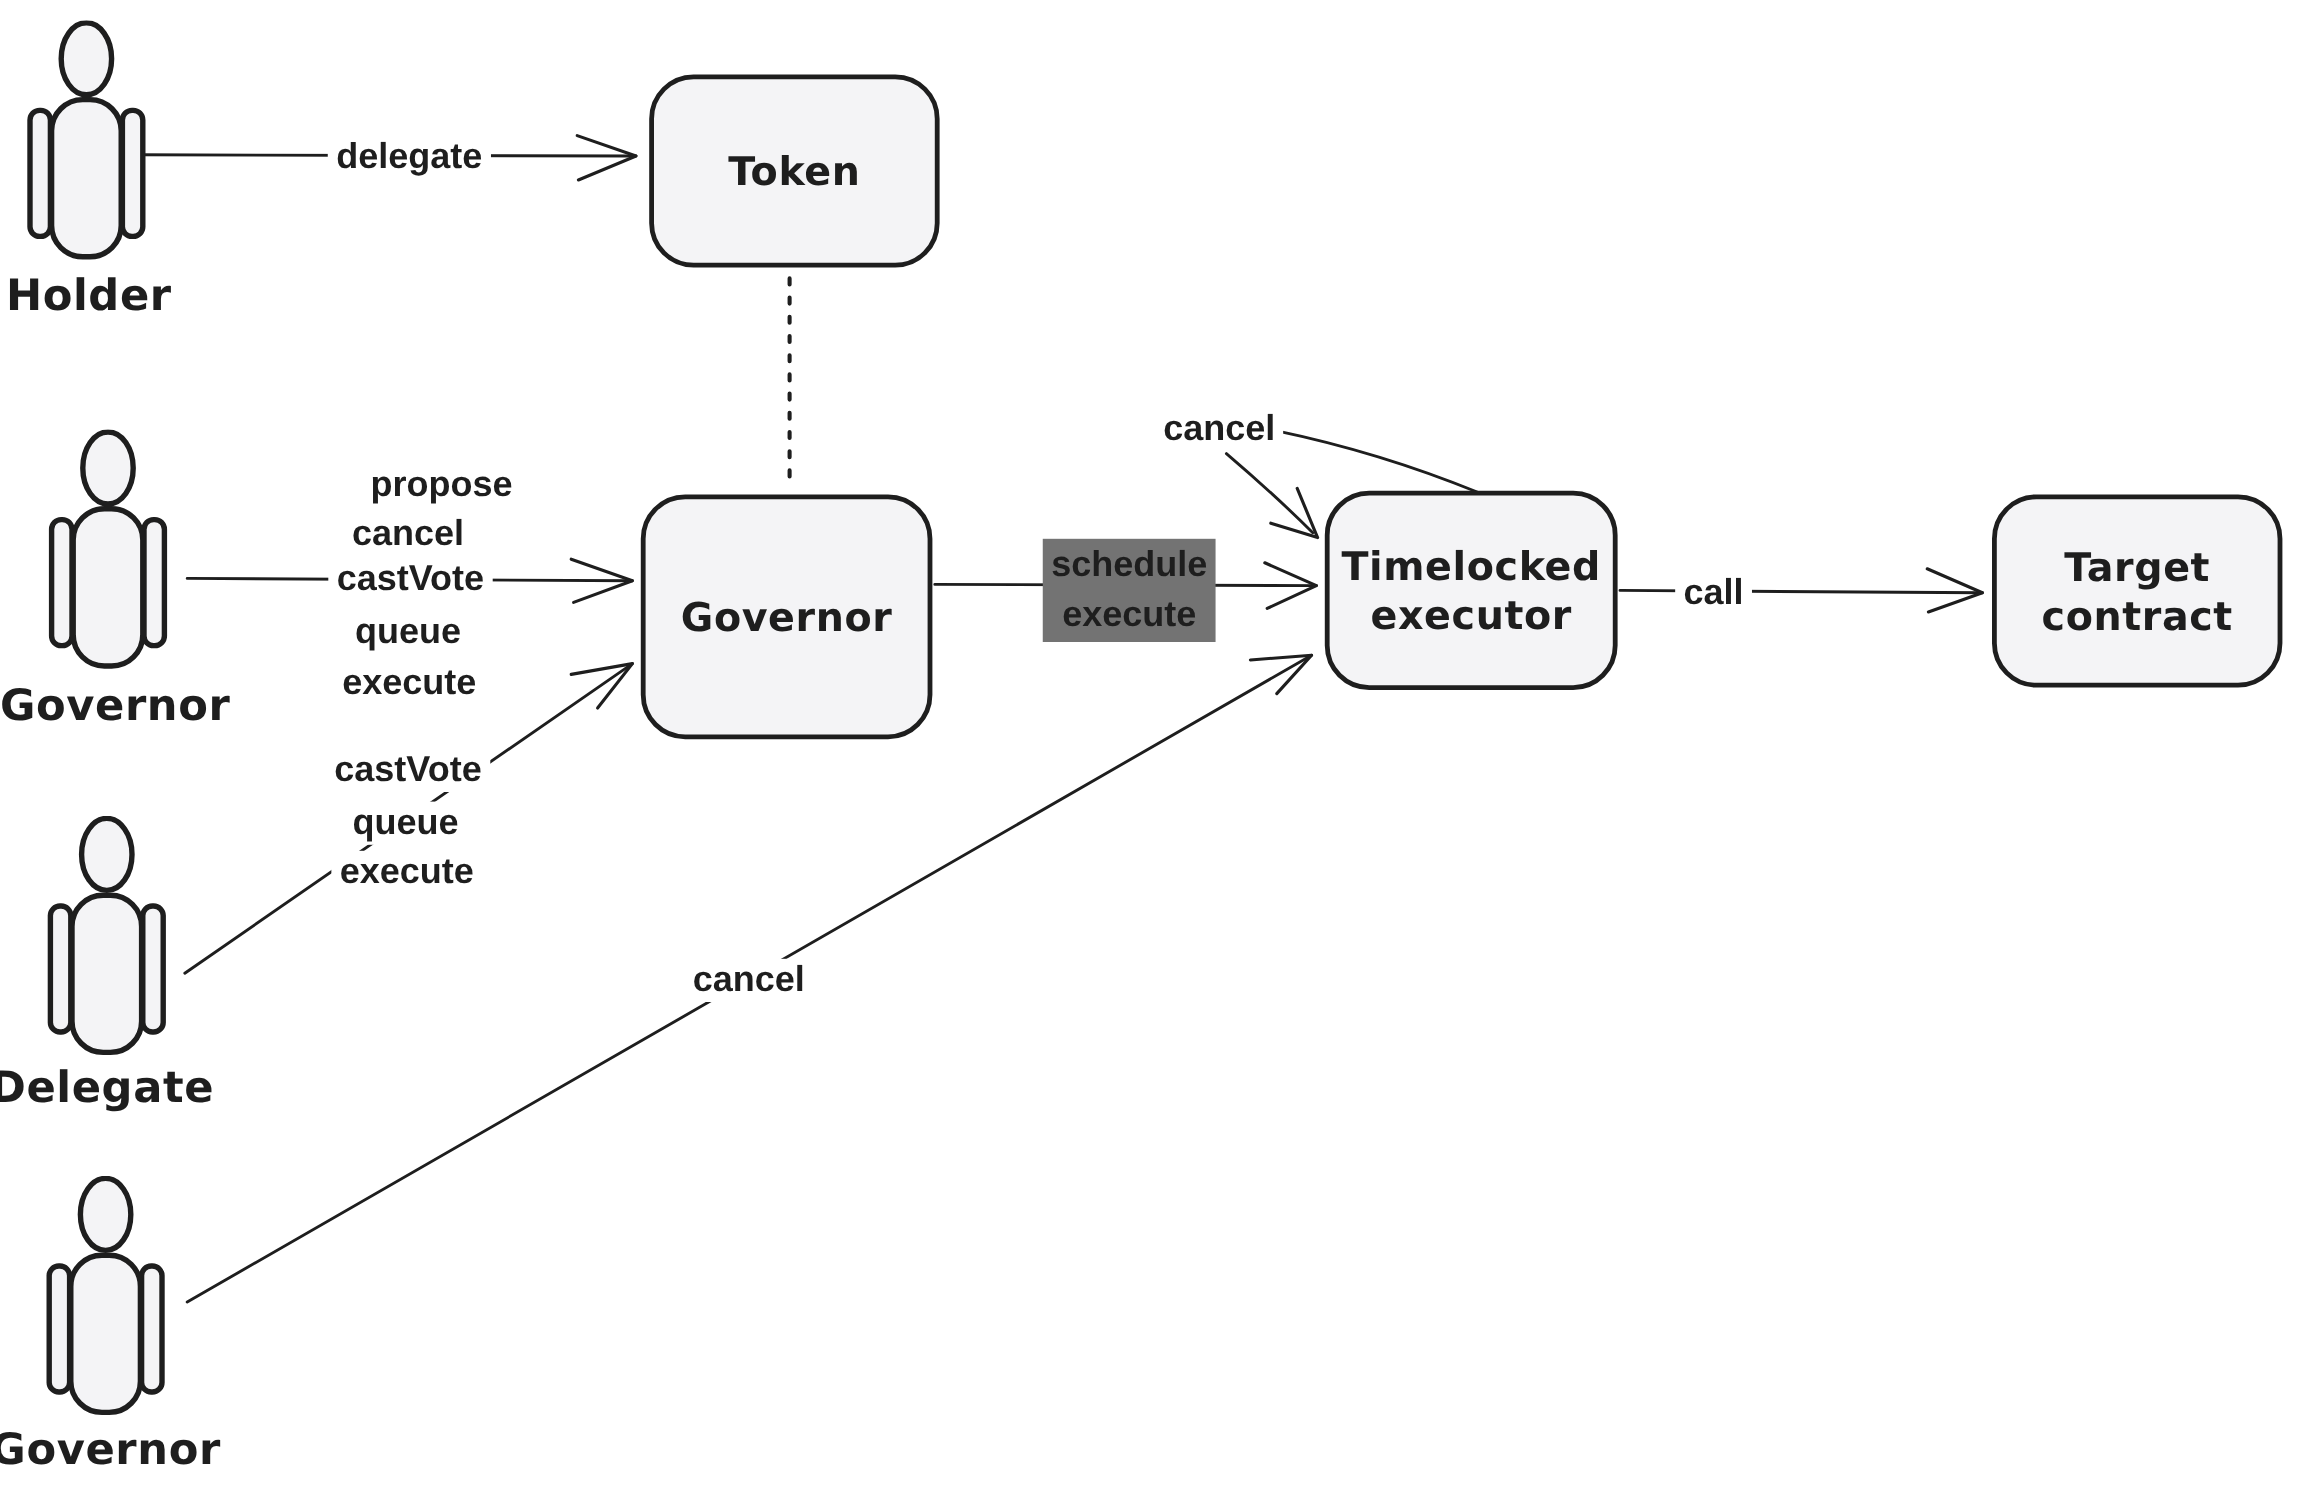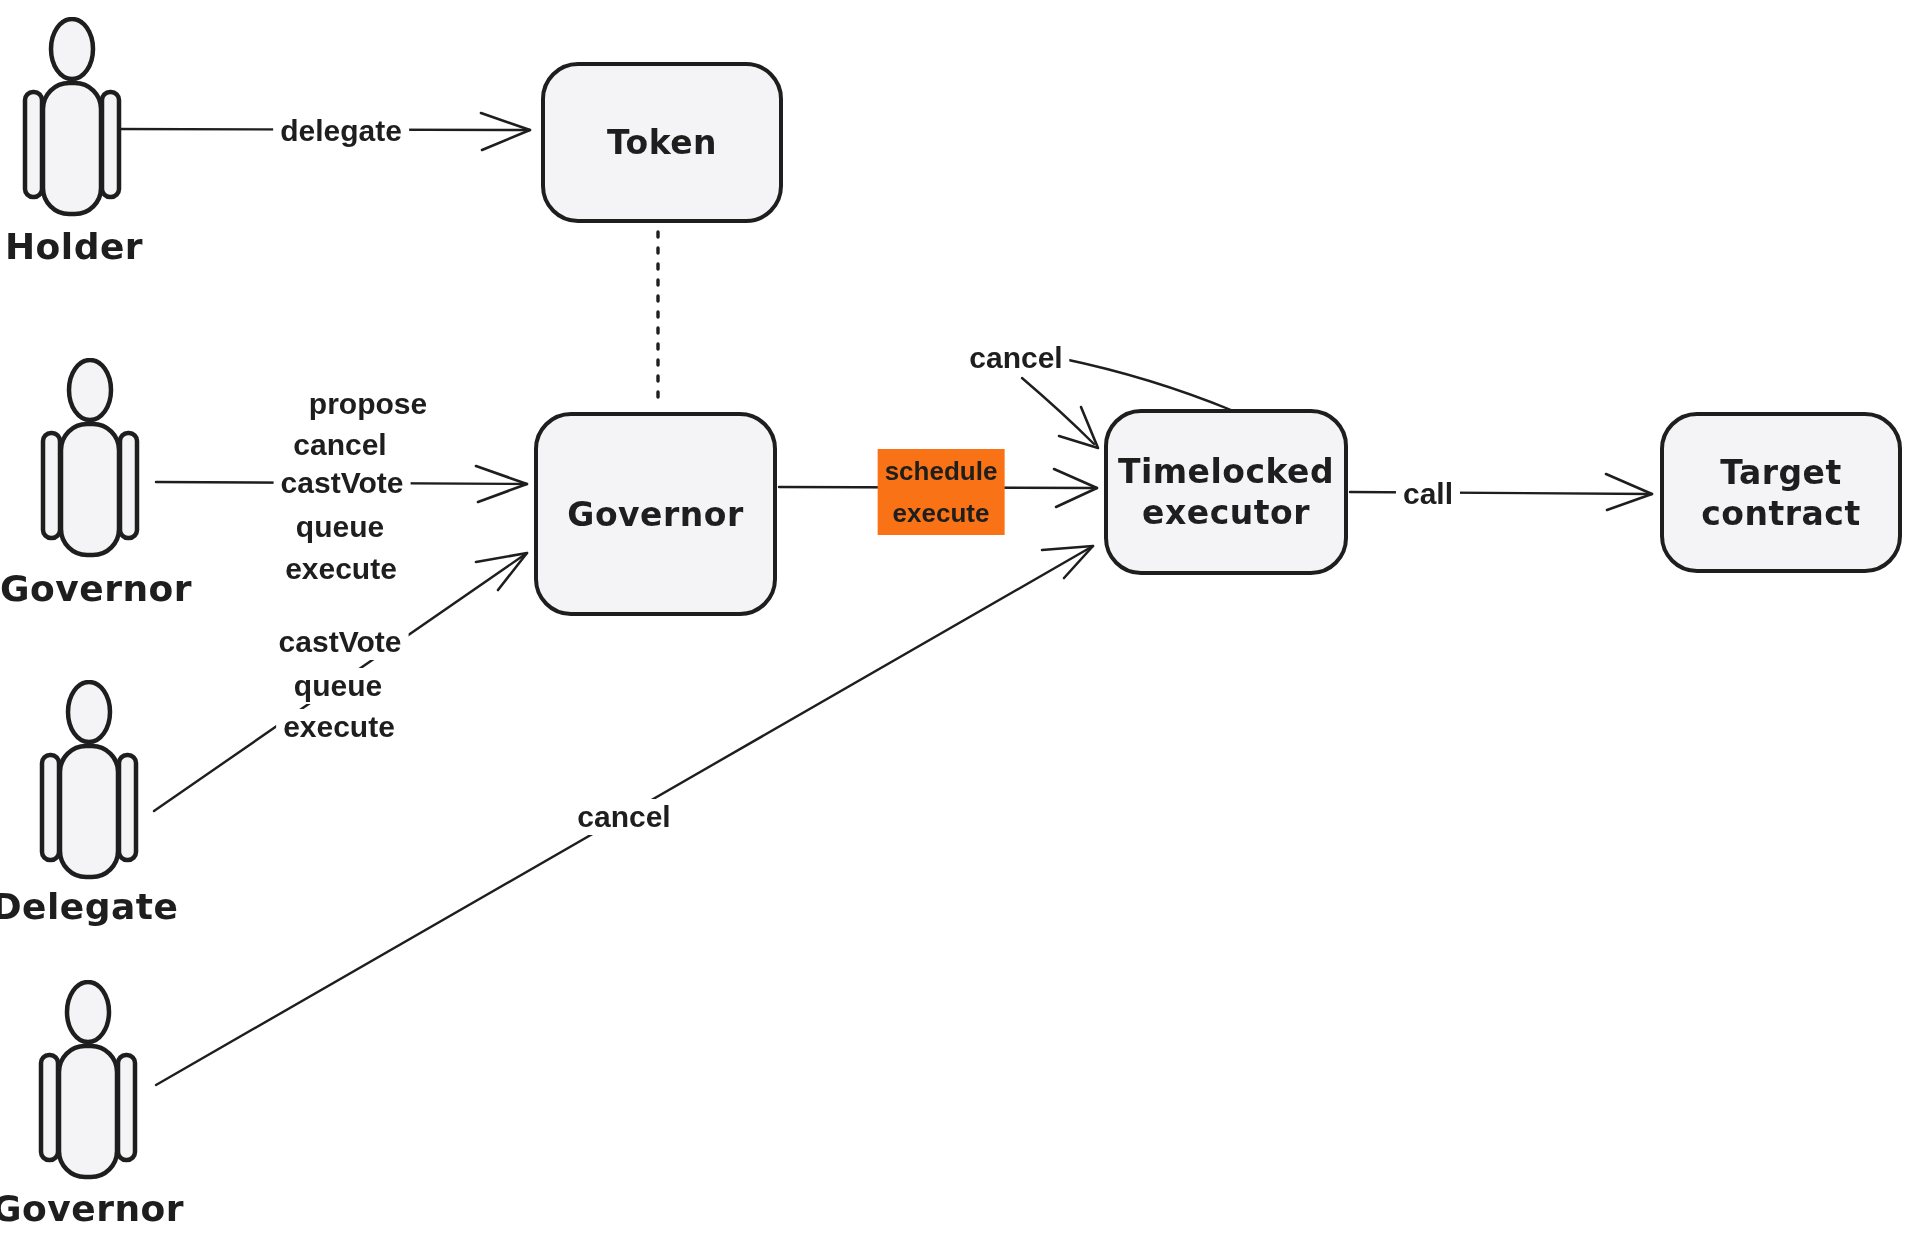--- a/index.html
+++ b/index.html
@@ -82,23 +82,23 @@
     background: #ffffff;
     padding: 1px 7px;
     font-size: 30px;
     font-weight: 600;
     white-space: nowrap;
     text-align: center;
   }
   .elabel-stack {
     position: absolute;
     transform: translate(-50%, -50%);
-    background: #f97316;
+    background: #737373;
     padding: 1px 7px;
-    font-size: 26px;
+    font-size: 30px;
     font-weight: 600;
     white-space: nowrap;
     text-align: center;
     line-height: 42px;
   }
 </style>
 </head>
 <body>
 
 <div class="canvas">

